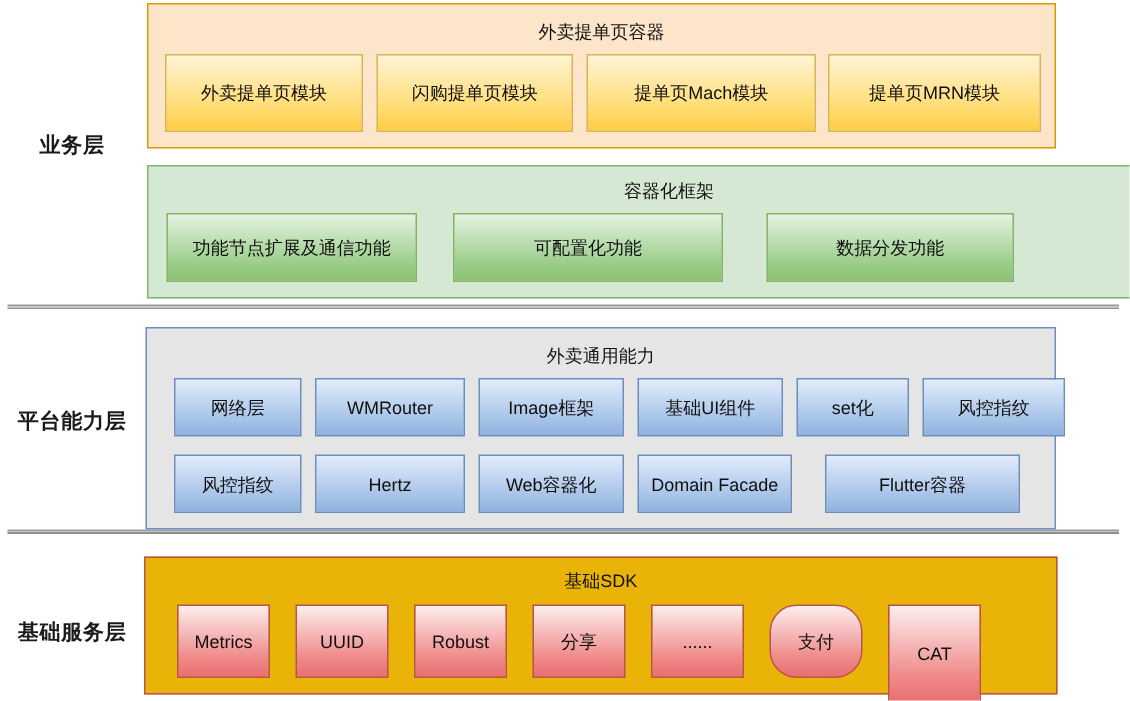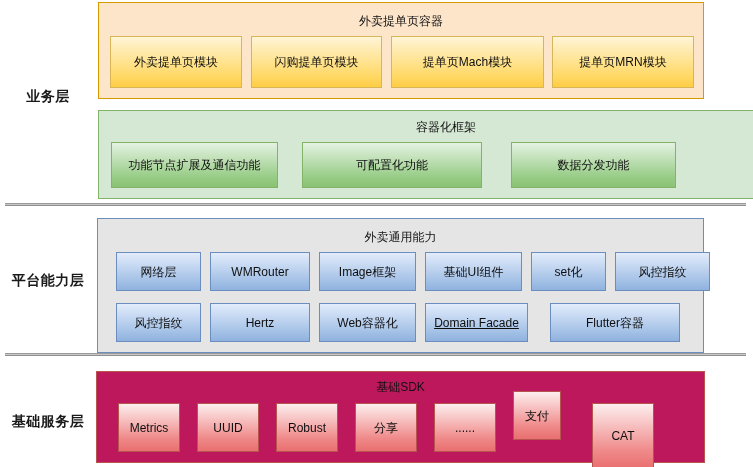--- a/index.html
+++ b/index.html
@@ -86,21 +86,21 @@
   #group-common-capability {
     left: 97px; top: 218px; width: 607px; height: 135px;
     background: #e5e5e5;
     border-color: #6c8ebf;
   }
   #group-common-capability > .group-title { top: 11px; }
 
   
   #group-base-sdk {
     left: 96px; top: 371px; width: 609px; height: 92px;
-    background: #be185d;
+    background: #eab308;
     border-color: #b85450;
     padding-left: 36px;
   }
   #group-base-sdk > .group-title { top: 8px; }
 
   
   .node {
     position: absolute;
     box-sizing: border-box;
     border-width: 1px;
@@ -166,29 +166,29 @@
     <div class="node node-blue" style="left:18px; top:33px; width:85px; height:39px;">网络层</div>
     <div class="node node-blue" style="left:112px; top:33px; width:100px; height:39px;">WMRouter</div>
     <div class="node node-blue" style="left:221px; top:33px; width:97px; height:39px;">Image框架</div>
     <div class="node node-blue" style="left:327px; top:33px; width:97px; height:39px;">基础UI组件</div>
     <div class="node node-blue" style="left:433px; top:33px; width:75px; height:39px;">set化</div>
     <div class="node node-blue" style="left:517px; top:33px; width:95px; height:39px;">风控指纹</div>
 
     <div class="node node-blue" style="left:18px; top:84px; width:85px; height:39px;">风控指纹</div>
     <div class="node node-blue" style="left:112px; top:84px; width:100px; height:39px;">Hertz</div>
     <div class="node node-blue" style="left:221px; top:84px; width:97px; height:39px;">Web容器化</div>
-    <div class="node node-blue" style="left:327px; top:84px; width:103px; height:39px;text-decoration:underline;">Domain Facade</div>
+    <div class="node node-blue" style="left:327px; top:84px; width:103px; height:39px;">Domain Facade</div>
     <div class="node node-blue" style="left:452px; top:84px; width:130px; height:39px;">Flutter容器</div>
   </div>
 
   <div class="group" id="group-base-sdk">
     <div class="group-title">基础SDK</div>
 
     <div class="node node-red" style="left:21px; top:31px; width:62px; height:49px;">Metrics</div>
     <div class="node node-red" style="left:100px; top:31px; width:62px; height:49px;">UUID</div>
     <div class="node node-red" style="left:179px; top:31px; width:62px; height:49px;">Robust</div>
     <div class="node node-red" style="left:258px; top:31px; width:62px; height:49px;">分享</div>
     <div class="node node-red" style="left:337px; top:31px; width:62px; height:49px;">......</div>
-    <div class="node node-red" style="left:416px; top:19px; width:48px; height:49px;">支付</div>
+    <div class="node node-red" style="left:416px; top:31px; width:62px; height:49px;border-radius:18px;">支付</div>
     <div class="node node-red" style="left:495px; top:31px; width:62px; height:66px;">CAT</div>
   </div>
 
 </div>
 
 </body></html>

